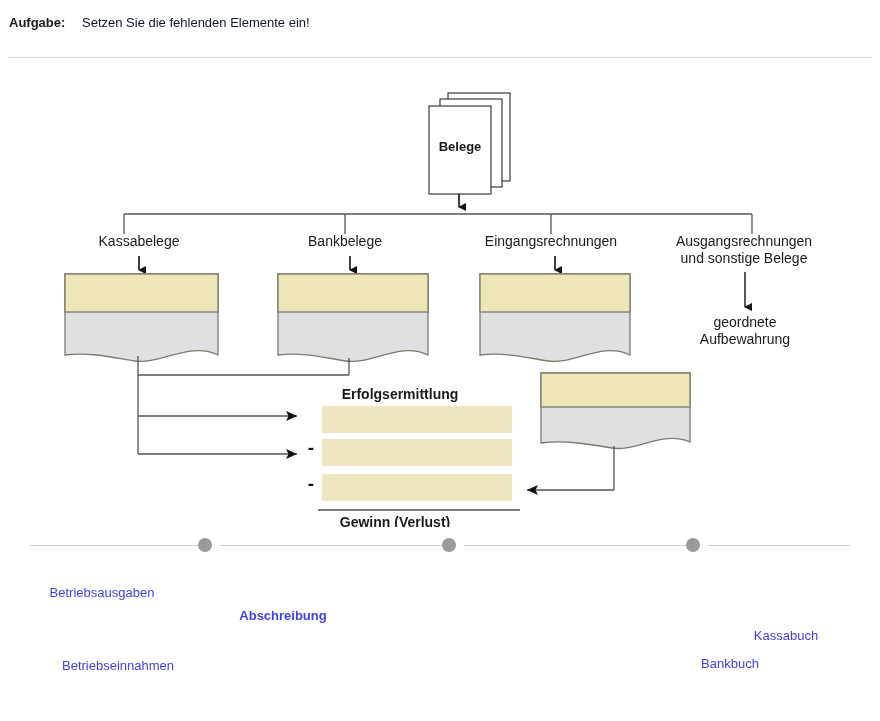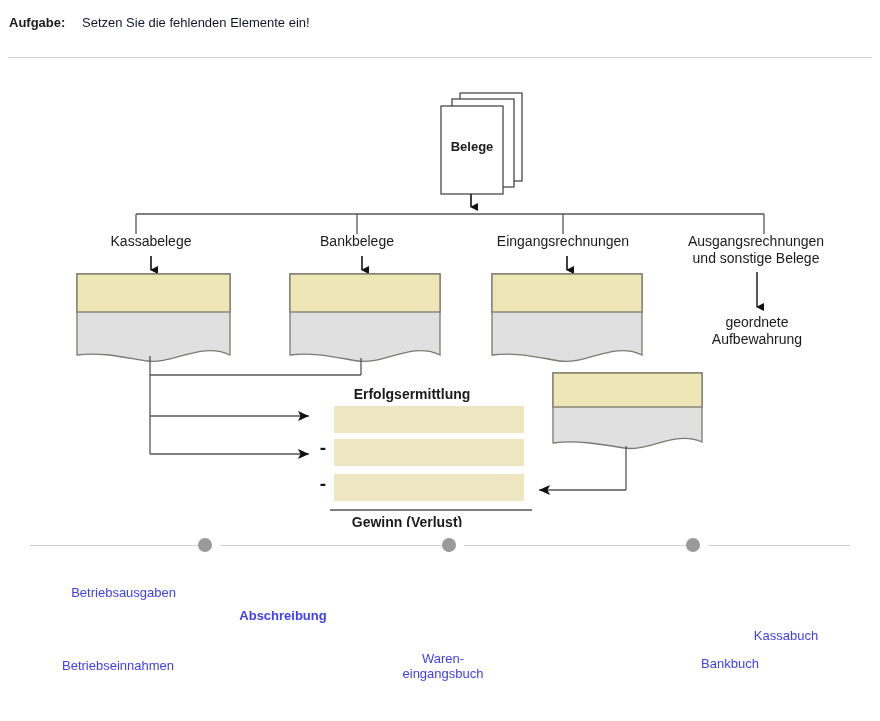--- a/index.html
+++ b/index.html
@@ -43,21 +43,21 @@
     position: absolute;
     left: 8px; top: 57px;
     width: 864px;
     height: 1px;
     background: #d2d2d2;
   }
 
   
   #diagram {
     position: absolute;
-    left: 12px; top: 62px;
+    left: 0; top: 62px;
     width: 788px;
     height: 465px;
   }
   #diagram svg { display: block; }
 
   .dg-text {
     font-family: "Liberation Sans", sans-serif;
     fill: #1a1a1a;
   }
   .dg-label   { font-size: 14px; }
@@ -218,26 +218,24 @@
 
 <div id="wordbank">
   <div class="wb-rule" style="left:30px; width:168px;"></div>
   <div class="wb-dot" style="left:198px;"></div>
   <div class="wb-rule" style="left:220px; width:222px;"></div>
   <div class="wb-dot" style="left:442px;"></div>
   <div class="wb-rule" style="left:464px; width:222px;"></div>
   <div class="wb-dot" style="left:686px;"></div>
   <div class="wb-rule" style="left:708px; width:142px;"></div>
 
-  <div class="wb-word" style="left:28px; top:58px; width:148px;text-align:right;">Betriebsausgaben</div>
+  <div class="wb-word" style="left:28px; top:58px; width:148px;">Betriebsausgaben</div>
 
   <div class="wb-word" style="left:216px; top:81px; width:134px;font-weight:bold;">Abschreibung</div>
 
 
   <div class="wb-word" style="left:738px; top:60px; width:96px;margin-top:41px;">Kassabuch</div>
 
   <div class="wb-word" style="left:42px; top:131px; width:152px;">Betriebseinnahmen</div>
 
-  <div class="wb-word" style="left:382px; top:124px; width:122px;">Waren-
-eingangsbuch</div>
 
   <div class="wb-word" style="left:682px; top:129px; width:96px;">Bankbuch</div>
 </div>
 
 </body></html>

